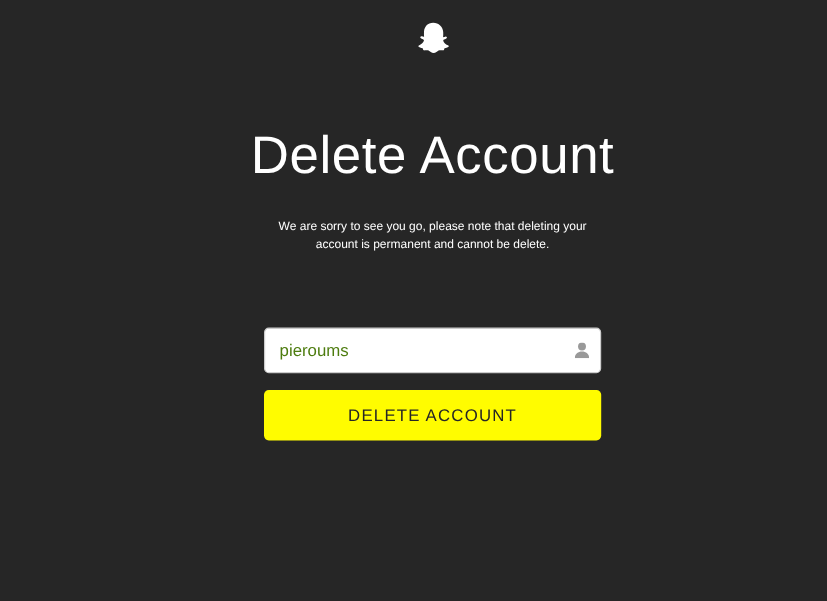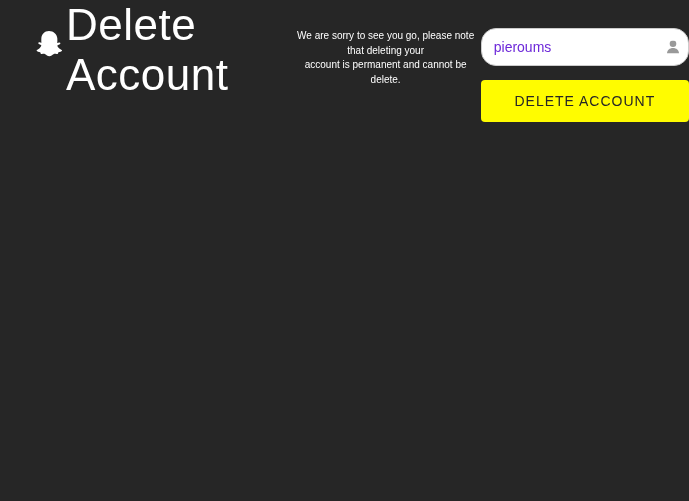--- a/index.html
+++ b/index.html
@@ -6,20 +6,21 @@
     body {
       width: 689px;
       height: 501px;
       background: #262626;
       font-family: "Helvetica Neue", Helvetica, Arial, sans-serif;
       overflow: hidden;
     }
     .container {
       width: 100%;
       display: flex;
+      flex-direction: column;
       align-items: center;
       padding-left: 32px;
     }
     .logo {
       margin-top: 18px;
       margin-bottom: 50px;
     }
     .heading {
       color: #ffffff;
       font-size: 44px;
@@ -43,24 +44,24 @@
       gap: 12px;
     }
     .input-wrap {
       position: relative;
       width: 100%;
     }
     .input-wrap input {
       width: 100%;
       height: 38px;
       border: 1px solid #ccc;
-      border-radius: 15px;
+      border-radius: 4px;
       padding: 0 34px 0 12px;
       font-size: 14px;
-      color: #6d28d9;
+      color: #4d7c0f;
       background: #ffffff;
       outline: none;
       font-family: inherit;
     }
     .input-wrap input::placeholder { color: #999; }
     .input-icon {
       position: absolute;
       right: 10px;
       top: 50%;
       transform: translateY(-50%);

